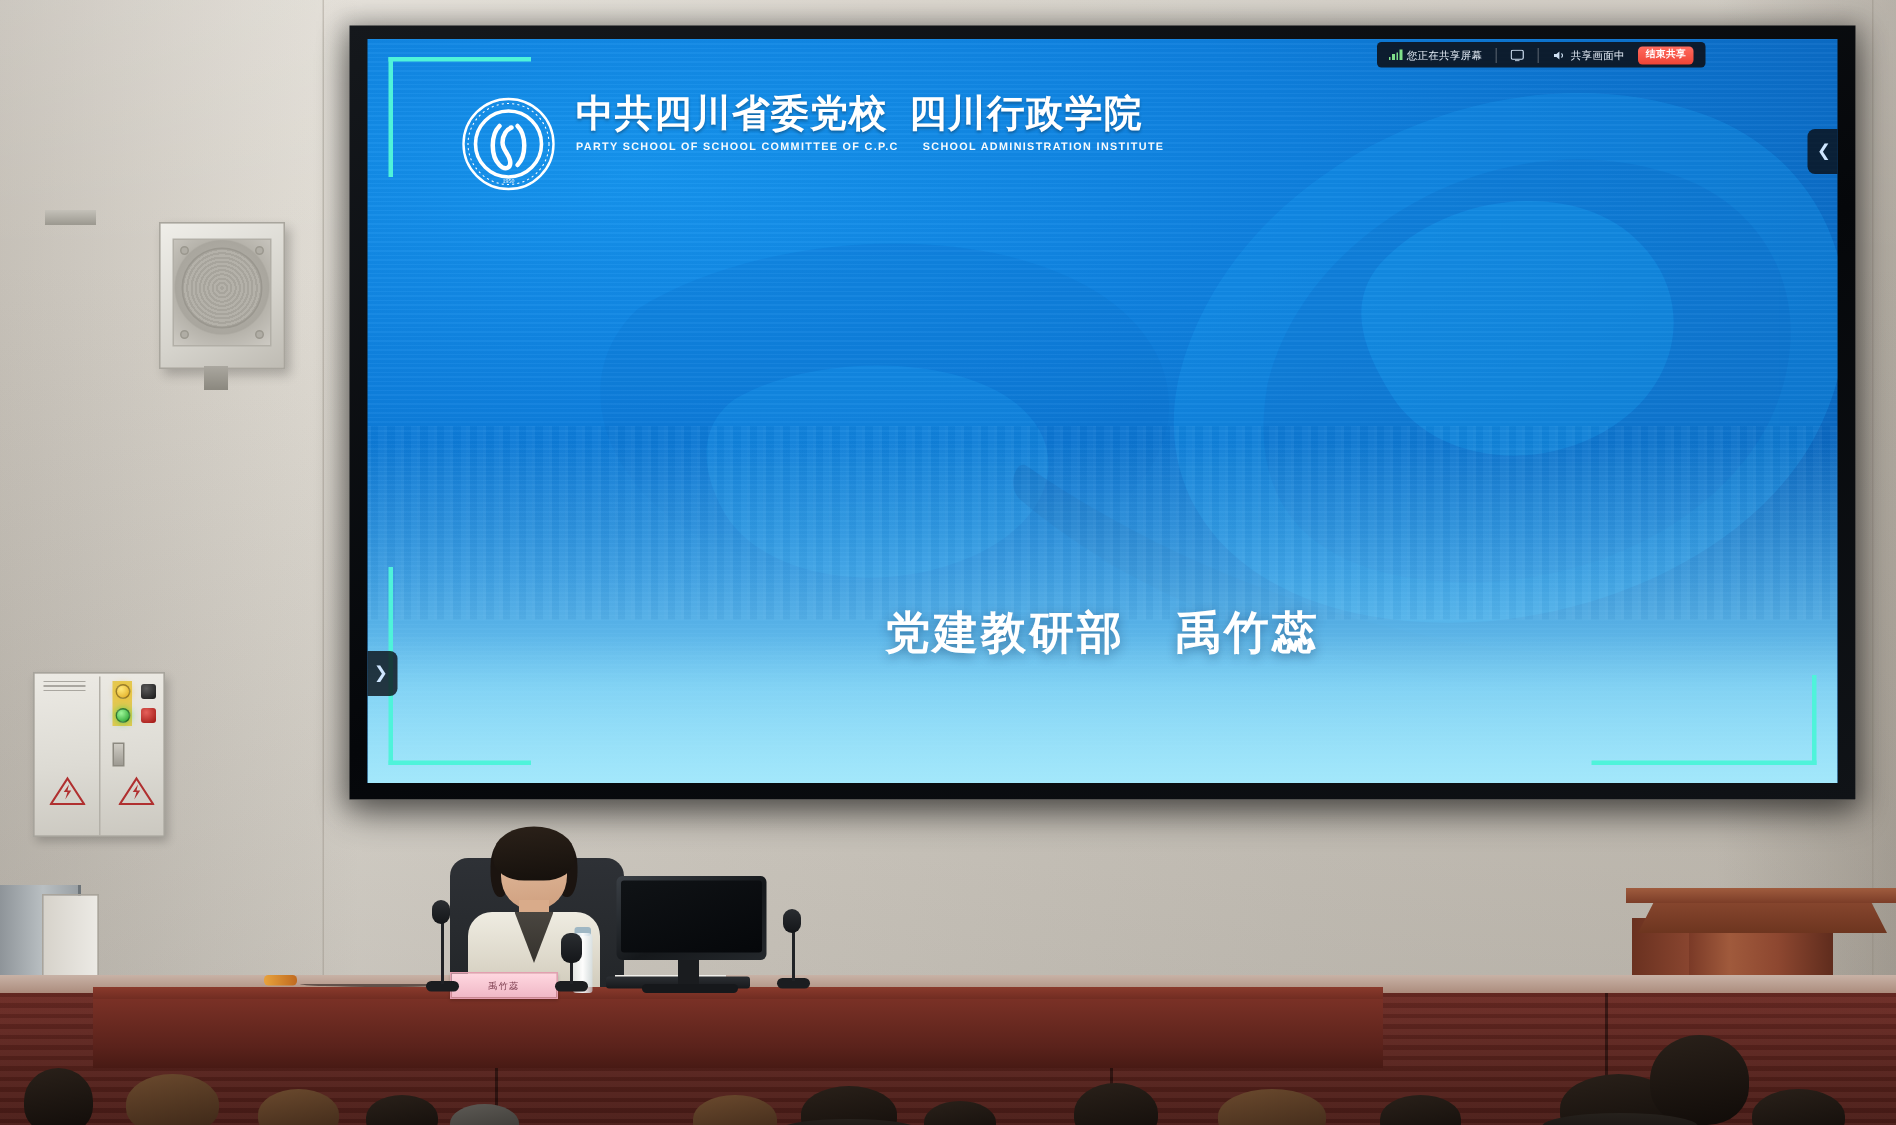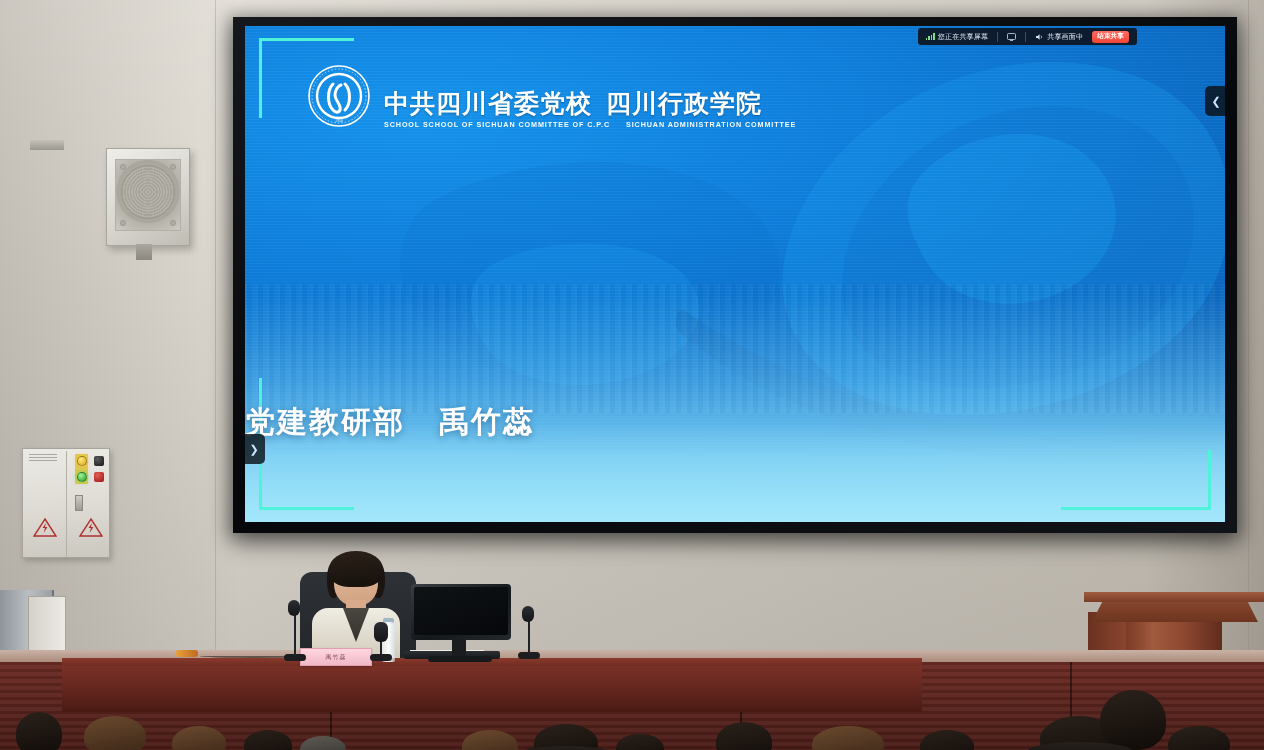--- a/index.html
+++ b/index.html
@@ -151,21 +151,21 @@
   .c-tl .v { width:3px; height:80px; left:0; top:0; }
   .c-bl { left:14px; bottom:12px; }
   .c-bl .h { width:95px; height:3px; left:0; bottom:0; }
   .c-bl .v { width:3px; height:132px; left:0; bottom:0; }
   .c-br { right:14px; bottom:12px; }
   .c-br .h { width:150px; height:3px; right:0; bottom:0; }
   .c-br .v { width:3px; height:60px; right:0; bottom:0; }
 
   
   .lockup {
-    position:absolute; left:62px; top:38px; display:flex; align-items:flex-end; gap:13px;
+    position:absolute; left:62px; top:38px; display:flex; align-items:flex-start; gap:13px;
   }
   .crest { width:64px; height:64px; position:relative; flex:0 0 auto; }
   .crest svg { width:64px; height:64px; display:block; }
   .lock-text { color:#ffffff; line-height:1; }
   .lock-cn {
     font-size:25px; font-weight:700; letter-spacing:1px; white-space:nowrap;
     text-shadow:0 1px 2px rgba(0,0,0,.3);
     font-family:"Liberation Serif", serif;
   }
   .lock-cn .gap { display:inline-block; width:14px; }
@@ -176,21 +176,21 @@
   .lock-en .gap2 { display:inline-block; width:16px; }
 
   
   .slide-title {
     position:absolute; left:0; right:0; top:176px; text-align:center;
     color:#fff; font-size:56px; font-weight:700; letter-spacing:3px;
     text-shadow:0 3px 9px rgba(0,30,70,.45);
     font-family:"Liberation Sans", sans-serif;
   }
   .slide-sub {
-    position:absolute; left:0; right:0; top:376px; 
+    position:absolute; left:0; right:0; top:376px; text-align:center;
     color:#fff; font-size:30px; font-weight:700; letter-spacing:2px;
     text-shadow:0 2px 7px rgba(0,30,70,.40);
   }
   .slide-sub .sp { display:inline-block; width:34px; }
 
   
   .edge-tab {
     position:absolute; width:22px; height:30px;
     background:rgba(10,14,20,.80); border-radius:5px;
     display:flex; align-items:center; justify-content:center;
@@ -476,21 +476,21 @@
             <path d="M38 20 C44 26, 44 40, 38 46" fill="none" stroke="#ffffff" stroke-width="3" stroke-linecap="round"></path>
             <circle cx="32" cy="32" r="27" fill="none" stroke="#ffffff" stroke-width="0.7" stroke-dasharray="1.4 2.1"></circle>
             <text x="32" y="58" font-size="4" fill="#ffffff" text-anchor="middle" font-family="serif">1950</text>
           </svg>
         </div>
         <div class="lock-text">
           <div class="lock-cn">
             <span>中共四川省委党校</span><span class="gap"></span><span>四川行政学院</span>
           </div>
           <div class="lock-en">
-            <span>SCHOOL SCHOOL OF SICHUAN COMMITTEE OF C.P.C</span><span class="gap2"></span><span>SICHUAN ADMINISTRATION COMMITTEE</span>
+            <span>PARTY SCHOOL OF SCHOOL COMMITTEE OF C.P.C</span><span class="gap2"></span><span>SCHOOL ADMINISTRATION INSTITUTE</span>
           </div>
         </div>
       </div>
 
       <div class="slide-sub">
         <span>党建教研部</span><span class="sp"></span><span>禹竹蕊</span>
       </div>
 
       <div class="edge-tab left">
           <span>❯</span>

